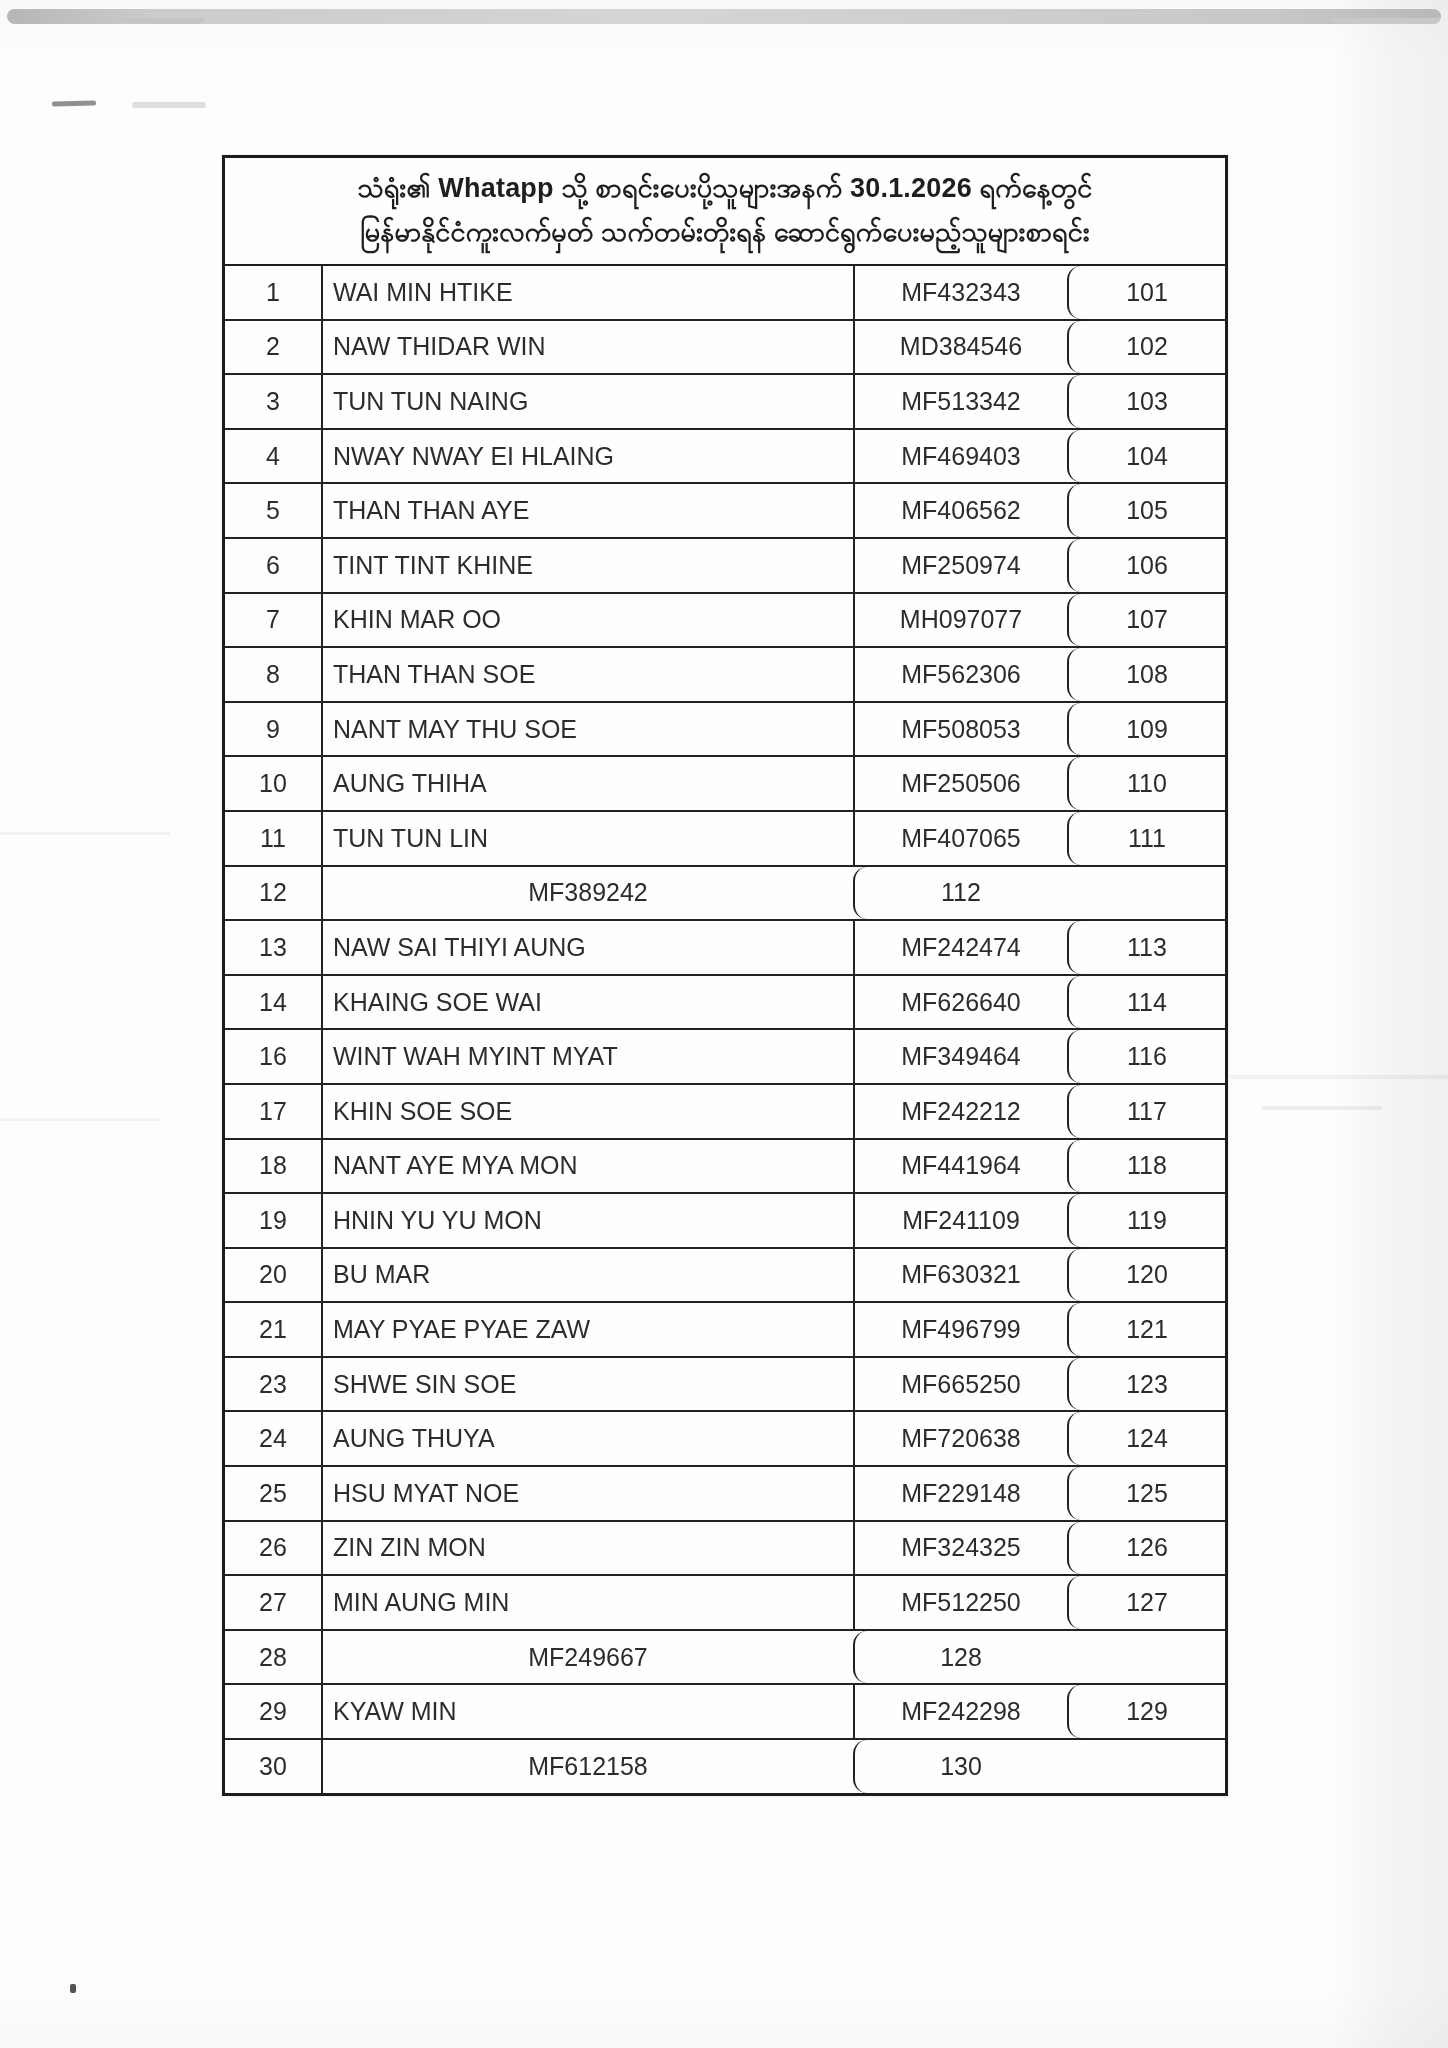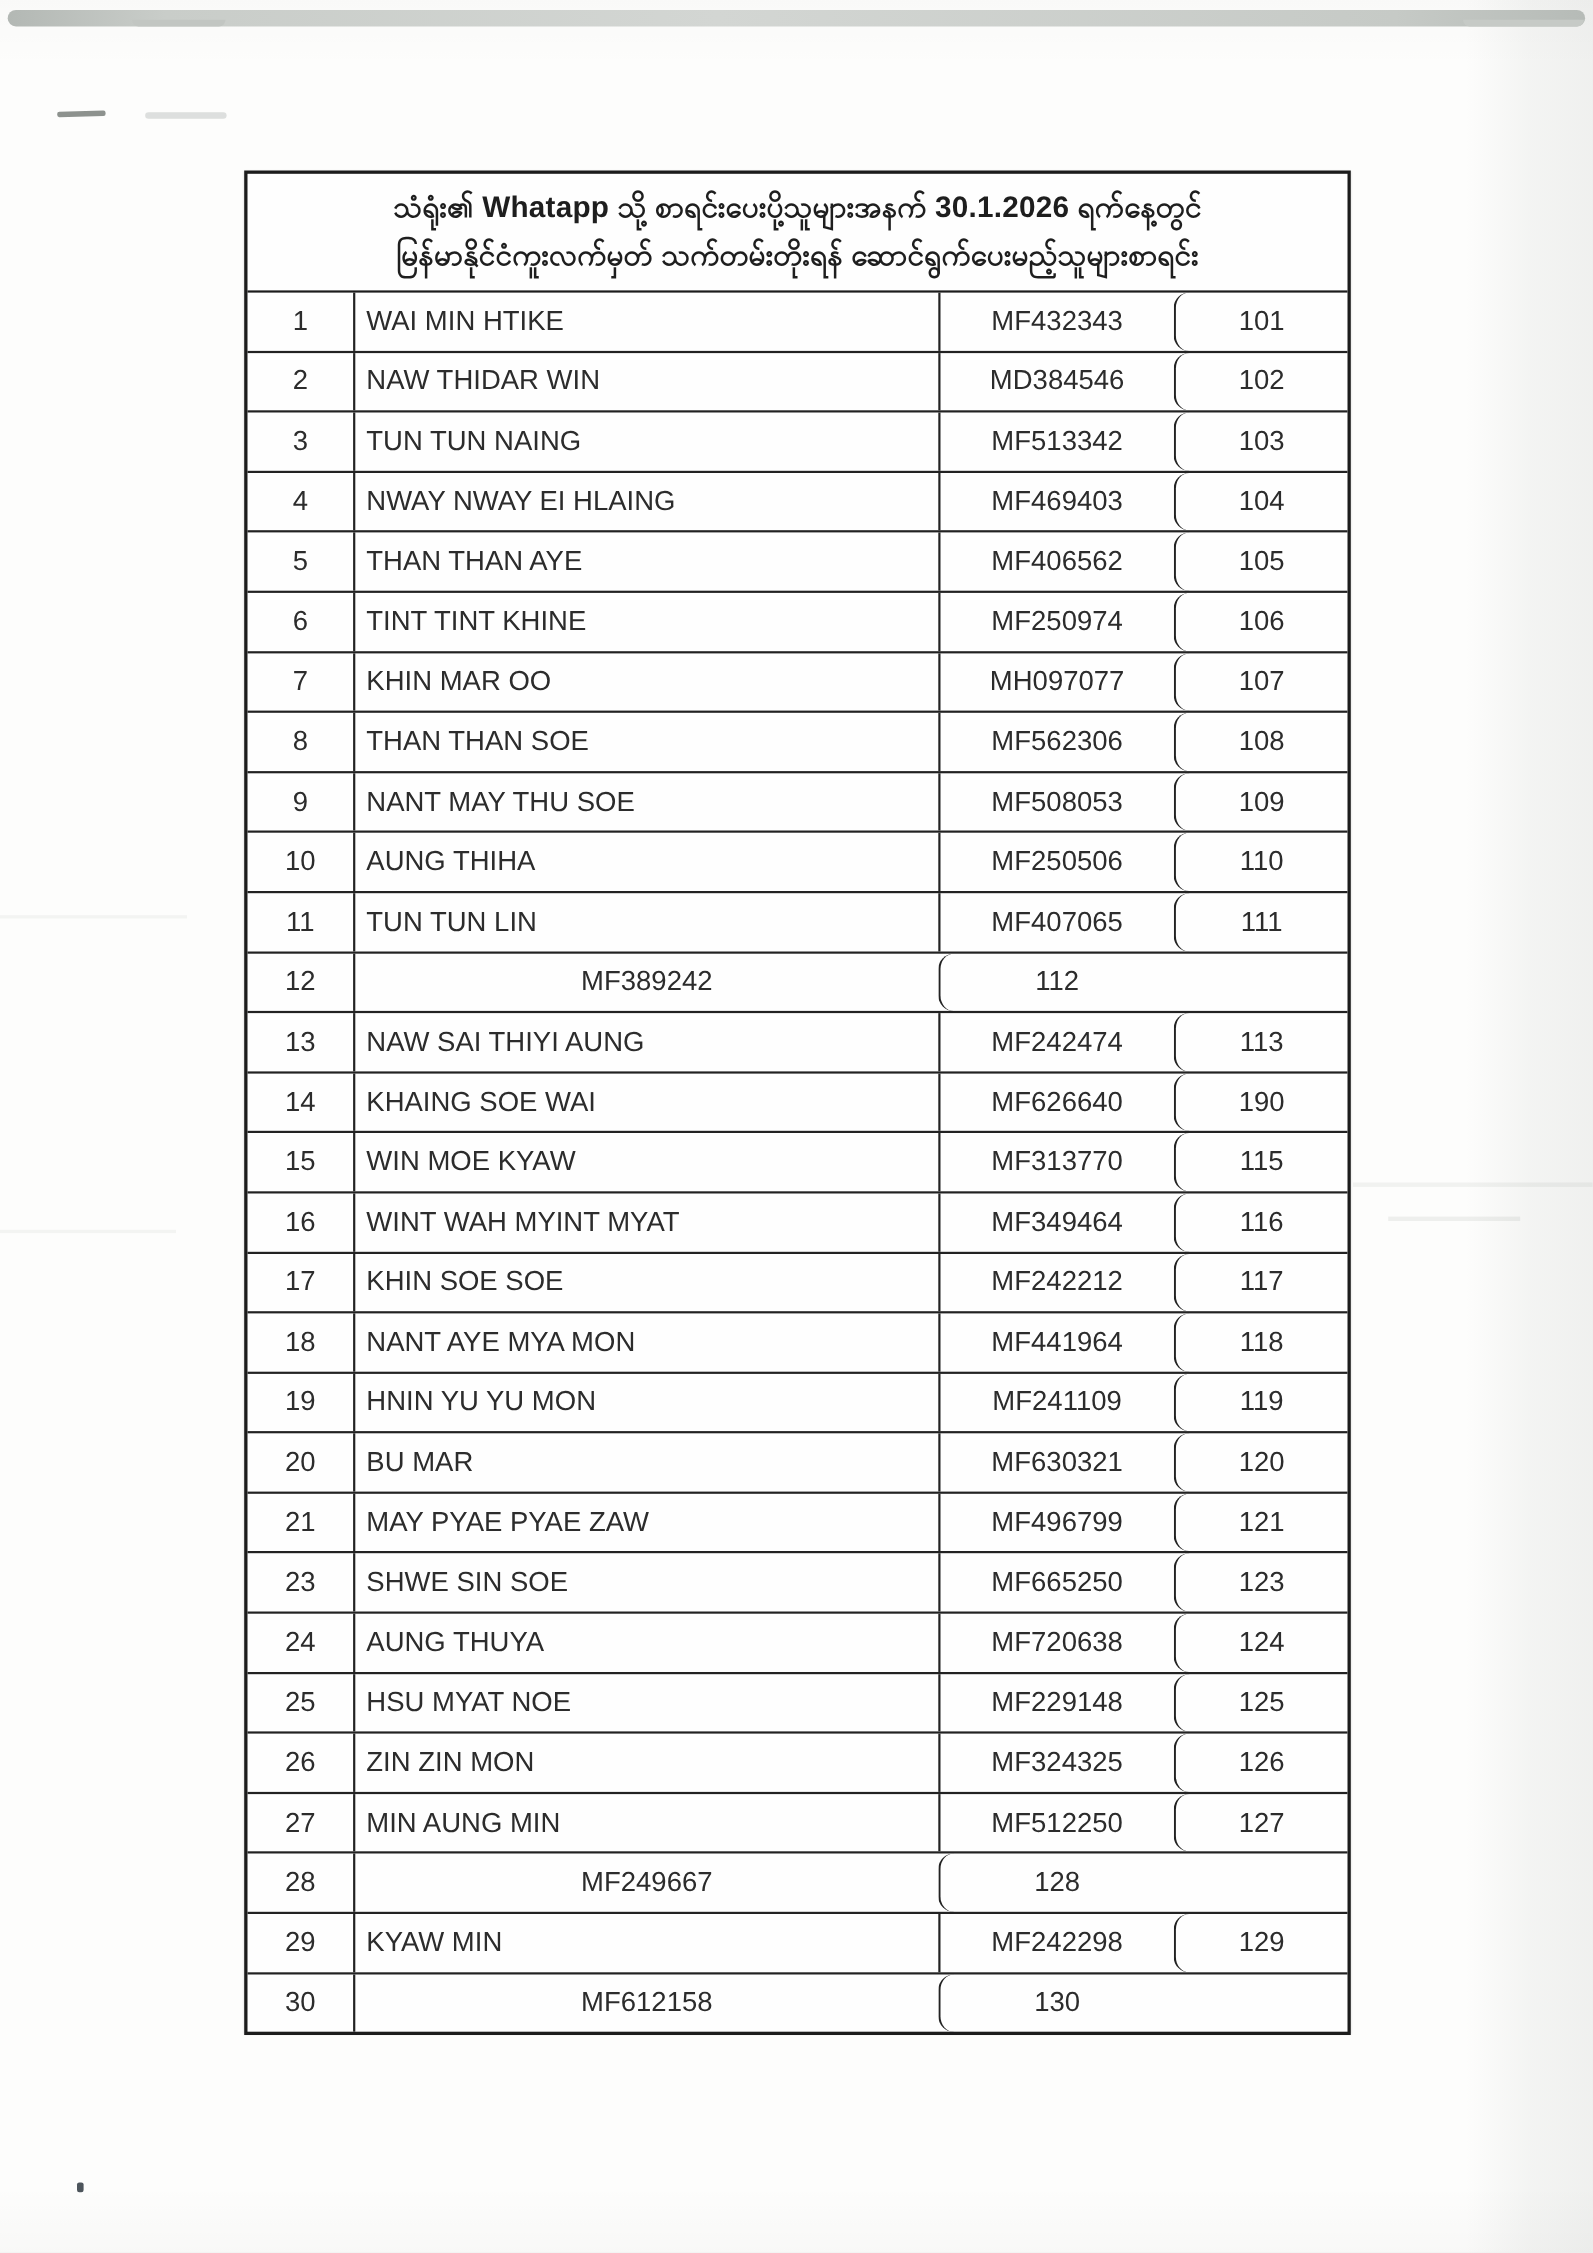--- a/index.html
+++ b/index.html
@@ -212,29 +212,23 @@
     <div class="cell num">13</div>
     <div class="cell name">NAW SAI THIYI AUNG</div>
     <div class="cell pass">MF242474</div>
     <div class="cell serial">113</div>
   </div>
 
   <div class="trow">
     <div class="cell num">14</div>
     <div class="cell name">KHAING SOE WAI</div>
     <div class="cell pass">MF626640</div>
-    <div class="cell serial">190</div>
-  </div>
-
-  <div class="trow">
-    <div class="cell num">15</div>
-    <div class="cell name">WIN MOE KYAW</div>
-    <div class="cell pass">MF313770</div>
-    <div class="cell serial">115</div>
-  </div>
+    <div class="cell serial">114</div>
+  </div>
+
 
   <div class="trow">
     <div class="cell num">16</div>
     <div class="cell name">WINT WAH MYINT MYAT</div>
     <div class="cell pass">MF349464</div>
     <div class="cell serial">116</div>
   </div>
 
   <div class="trow">
     <div class="cell num">17</div>

